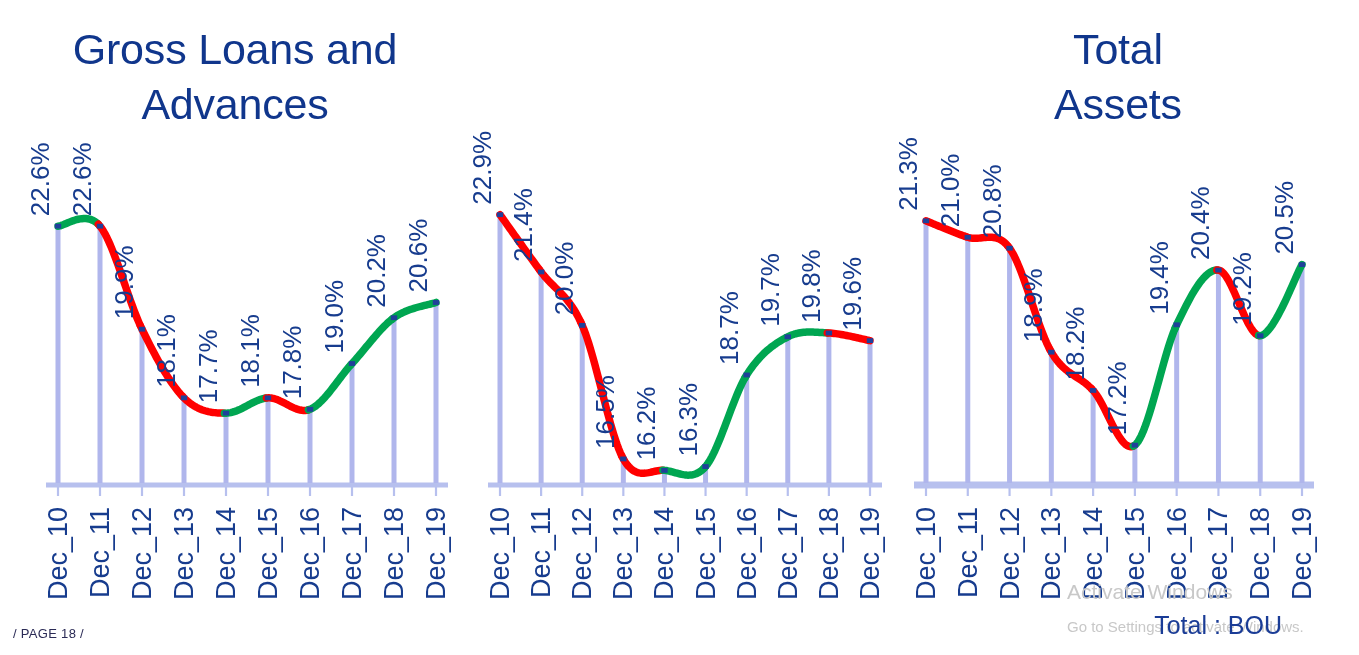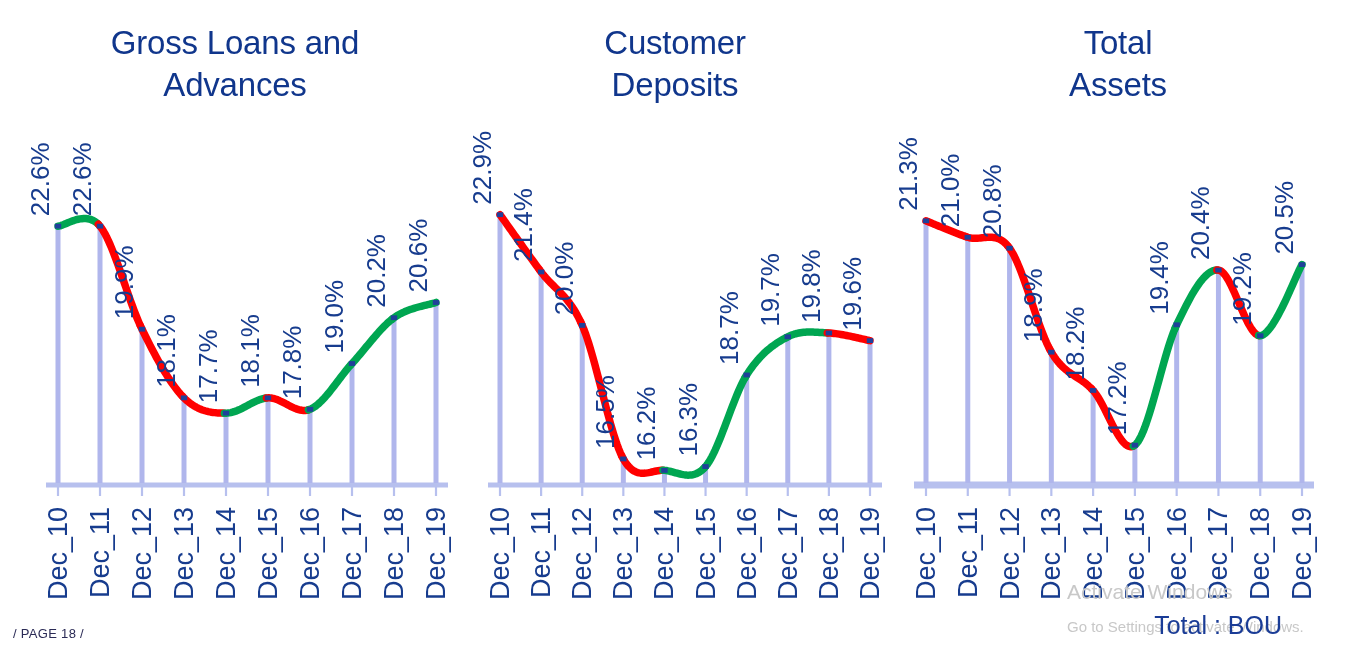--- a/index.html
+++ b/index.html
@@ -33,21 +33,21 @@
   #panel-1 { left: 455px;  width: 440px; }
   #panel-2 { left: 880px;  width: 460px; margin-left: 8px; }
 
   .chart-title {
     position: absolute;
     left: 0;
     right: 0;
     top: 22px;
     text-align: center;
     color: #10368C;
-    font-size: 33px;
+    font-size: 43px;
     line-height: 1.27;
     font-weight: normal;
     letter-spacing: -0.2px;
     white-space: pre-line;
     font-family: "Liberation Sans", sans-serif;
   }
 
   .chart-svg {
     position: absolute;
     left: 0;
@@ -192,22 +192,20 @@
         <text x="0" y="0" class="cat-label" text-anchor="end" transform="translate(235,507) rotate(-90)">Dec_14</text>
         <text x="0" y="0" class="cat-label" text-anchor="end" transform="translate(277,507) rotate(-90)">Dec_15</text>
         <text x="0" y="0" class="cat-label" text-anchor="end" transform="translate(319,507) rotate(-90)">Dec_16</text>
         <text x="0" y="0" class="cat-label" text-anchor="end" transform="translate(361,507) rotate(-90)">Dec_17</text>
         <text x="0" y="0" class="cat-label" text-anchor="end" transform="translate(403,507) rotate(-90)">Dec_18</text>
         <text x="0" y="0" class="cat-label" text-anchor="end" transform="translate(445,507) rotate(-90)">Dec_19</text>
       </svg>
   </div>
 
   <div class="panel" id="panel-1">
-    <div class="chart-title">Customer
-Deposits</div>
     <svg class="chart-svg" id="svg-1" width="440" height="615" viewBox="0 0 440 615">
         <line x1="33" y1="485" x2="427" y2="485" class="axis-line" stroke-width="5"></line>
         <line x1="45" y1="485" x2="45" y2="496" class="tick-line"></line>
         <line x1="86.11111111111111" y1="485" x2="86.11111111111111" y2="496" class="tick-line"></line>
         <line x1="127.22222222222223" y1="485" x2="127.22222222222223" y2="496" class="tick-line"></line>
         <line x1="168.33333333333334" y1="485" x2="168.33333333333334" y2="496" class="tick-line"></line>
         <line x1="209.44444444444446" y1="485" x2="209.44444444444446" y2="496" class="tick-line"></line>
         <line x1="250.55555555555557" y1="485" x2="250.55555555555557" y2="496" class="tick-line"></line>
         <line x1="291.6666666666667" y1="485" x2="291.6666666666667" y2="496" class="tick-line"></line>
         <line x1="332.7777777777778" y1="485" x2="332.7777777777778" y2="496" class="tick-line"></line>

